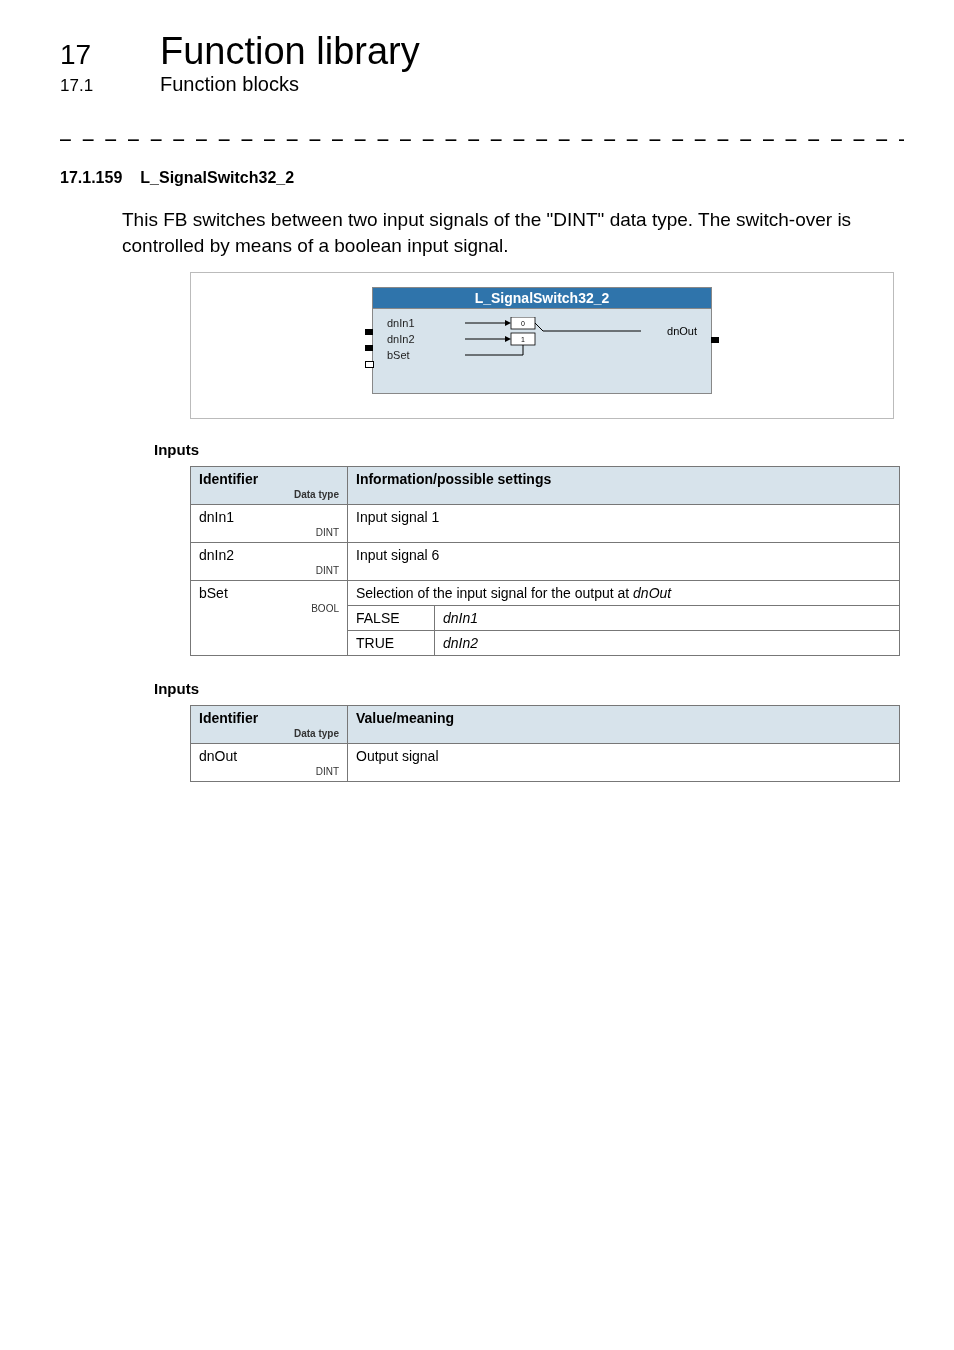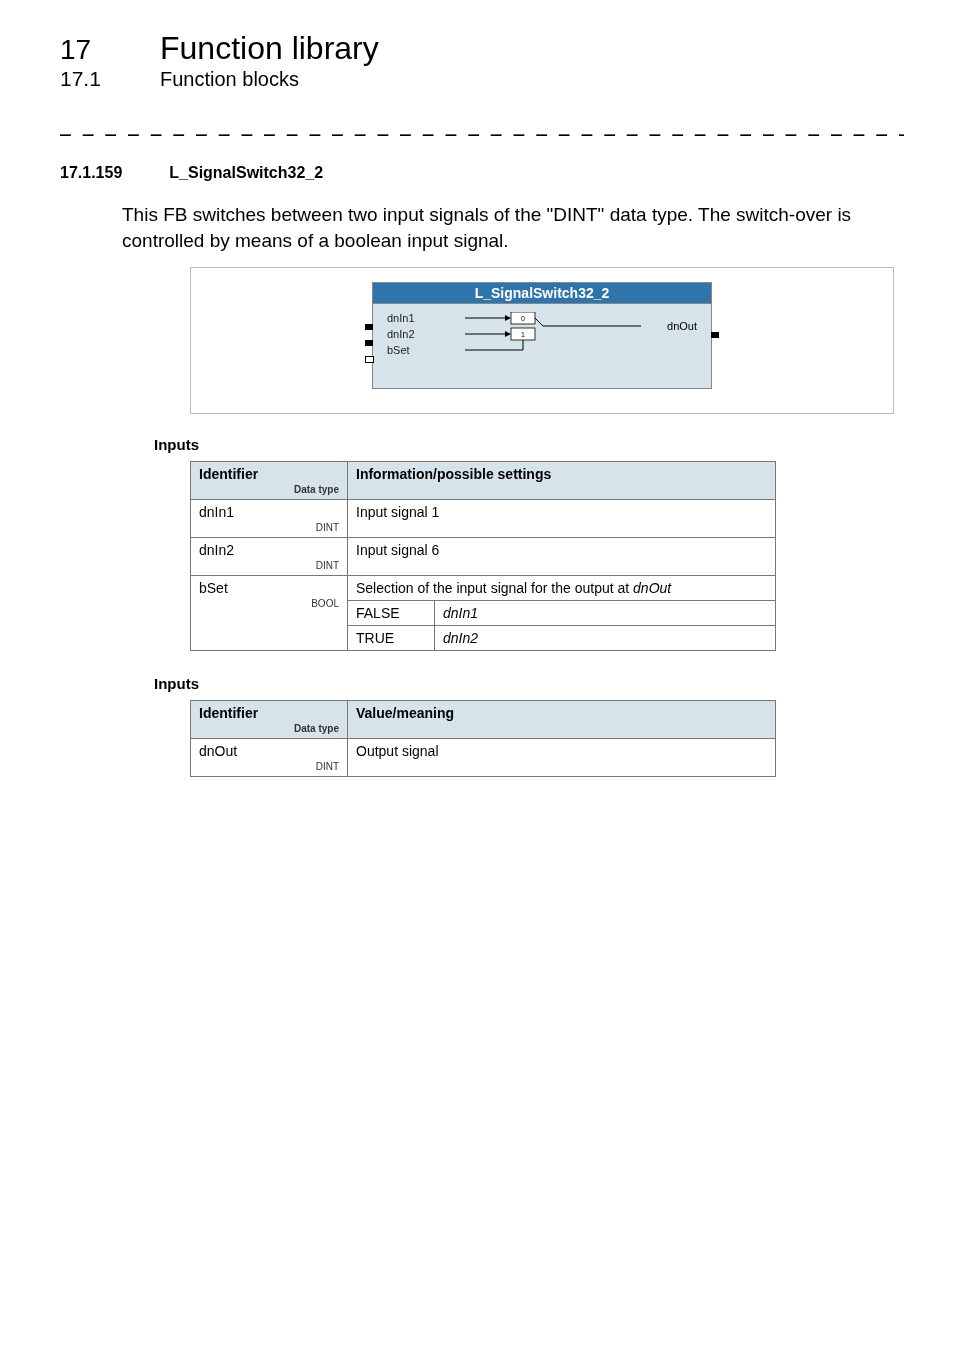--- a/index.html
+++ b/index.html
@@ -18,48 +18,48 @@
     align-items: baseline;
     gap: 40px;
     margin-bottom: 0;
   }
   .chap-num {
     font-size: 28px;
     font-weight: 400;
     width: 60px;
   }
   .chap-title {
-    font-size: 32px;
+    font-size: 38px;
     font-weight: 400;
   }
   .header-line-2 {
     display: flex;
     align-items: baseline;
     gap: 40px;
     margin-bottom: 24px;
   }
   .sub-num {
-    font-size: 21px;
+    font-size: 17px;
     width: 60px;
   }
   .sub-title {
     font-size: 20px;
   }
   .dashes {
     font-family: monospace;
     font-size: 18px;
     letter-spacing: 0.5px;
     white-space: nowrap;
     overflow: hidden;
     margin-bottom: 28px;
     font-weight: bold;
   }
   .section-head {
     display: flex;
-    gap: 47px;
+    gap: 18px;
     align-items: flex-end;
     margin-bottom: 20px;
   }
   .section-num {
     font-size: 16px;
     font-weight: bold;
   }
   .section-name {
     font-size: 16px;
     font-weight: bold;
@@ -139,21 +139,21 @@
   .subhead {
     margin-left: 94px;
     font-size: 15px;
     font-weight: bold;
     margin-bottom: 8px;
   }
   table.io {
     margin-left: 130px;
     margin-right: 10px;
     border-collapse: collapse;
-    width: 586px;
+    width: 710px;
     font-size: 14px;
     margin-bottom: 24px;
   }
   table.io th, table.io td {
     border: 1px solid #777;
     padding: 4px 8px;
     vertical-align: top;
     text-align: left;
   }
   table.io th {

